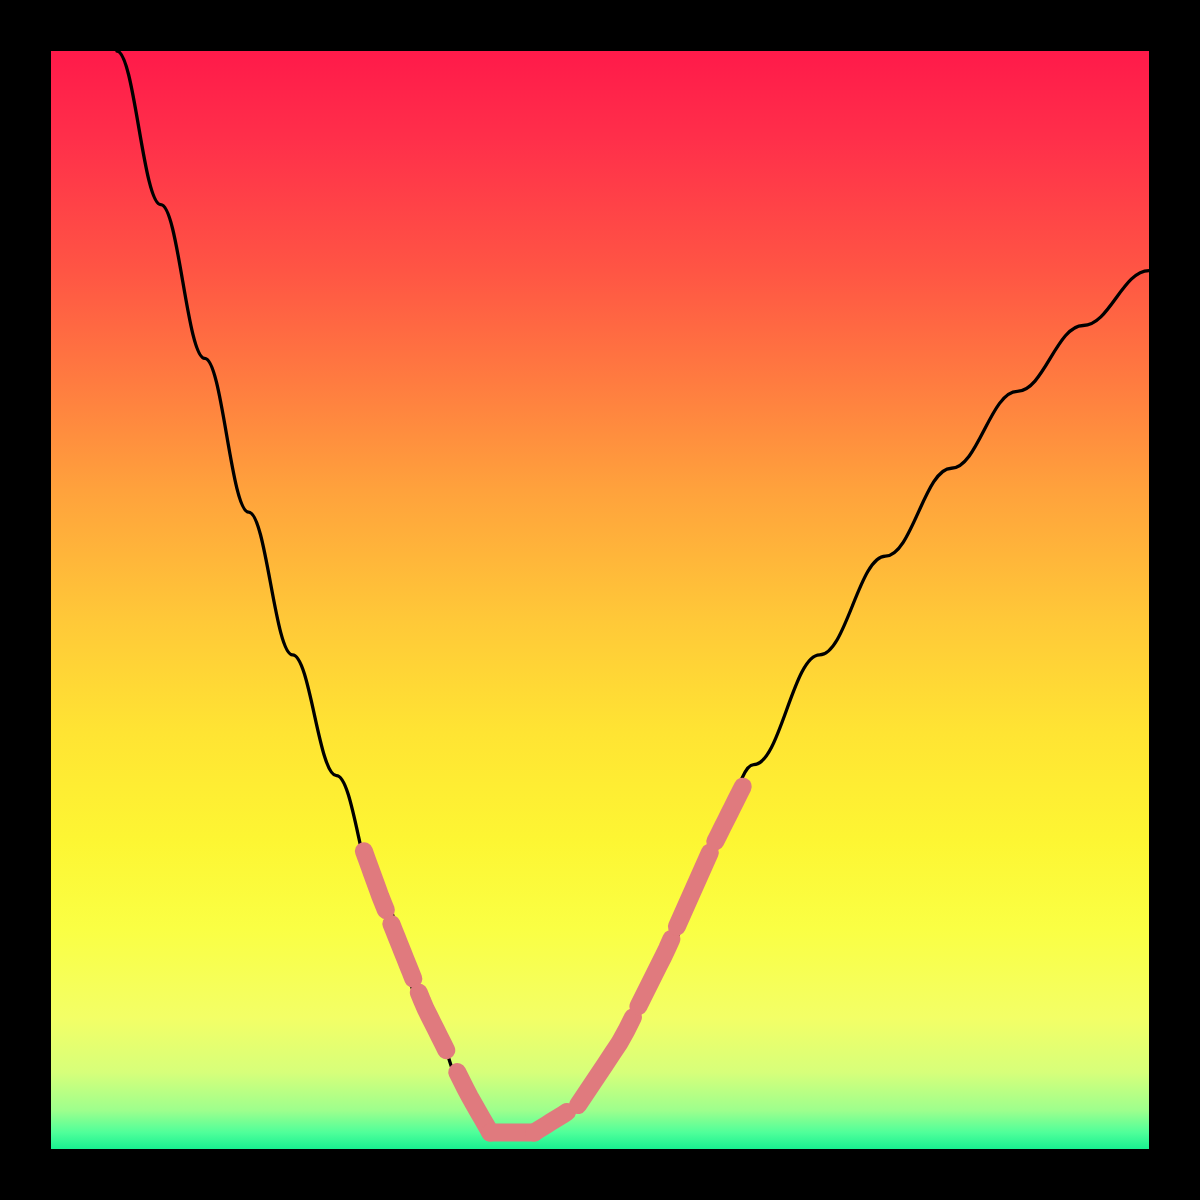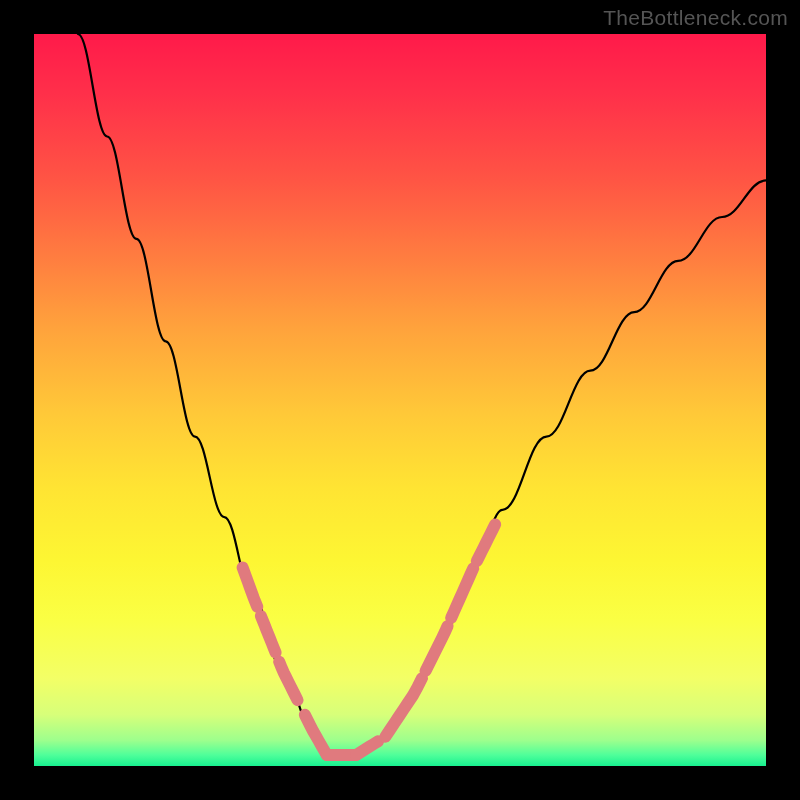--- a/index.html
+++ b/index.html
@@ -75,14 +75,13 @@
           <path d="M 270.84 680.76 L 273.58500000000004 686.25 L 276.33 691.74 L 279.075 697.00125 L 281.82 701.805 L 284.56500000000005 706.60875 L 287.31 711.4125 L 290.055 716.21625 L 292.8 721.02"></path>
           <path d="M 292.8 721.02 L 296.46000000000004 721.02 L 300.12 721.02 L 303.78000000000003 721.02 L 307.44000000000005 721.02 L 311.09999999999997 721.02 L 314.76 721.02 L 318.42 721.02 L 322.08 721.02"></path>
           <path d="M 322.08 721.02 L 324.825 719.304375 L 327.57 717.58875 L 330.315 715.8731250000001 L 333.05999999999995 714.1575 L 335.805 712.441875 L 338.54999999999995 710.72625 L 341.295 709.010625 L 344.03999999999996 707.2950000000001"></path>
           <path d="M 351.36 702.72 L 355.93499999999995 695.8575000000001 L 360.51 688.995 L 365.08500000000004 682.1325 L 369.66 675.27 L 374.235 668.4075 L 378.81000000000006 661.545 L 383.38500000000005 653.31 L 387.96000000000004 644.16"></path>
           <path d="M 391.62 636.84 L 394.36500000000007 631.3499999999999 L 397.11 625.86 L 399.855 620.37 L 402.6 614.88 L 405.34499999999997 609.3900000000002 L 408.09 603.9000000000001 L 410.8349999999999 598.1812500000002 L 413.58 592.0050000000001"></path>
           <path d="M 417.23999999999995 583.7700000000002 L 419.985 577.5937500000001 L 422.7299999999999 571.4175000000001 L 425.47499999999997 565.2412500000002 L 428.21999999999997 559.065 L 430.965 552.8887500000001 L 433.71000000000004 546.7125 L 436.455 540.5362500000001 L 439.2 534.36"></path>
           <path d="M 442.86 527.04 L 445.14750000000004 522.4649999999999 L 447.43499999999995 517.89 L 449.7225 513.3149999999999 L 452.00999999999993 508.74000000000007 L 454.2975 504.16499999999996 L 456.58500000000004 499.5899999999999 L 458.87249999999995 495.015 L 461.16 490.44000000000005"></path>
         </g>
     </svg>
   </div>
-  <div class="watermark">TheBottleneck.com</div>
 </div>
 
 </body></html>

